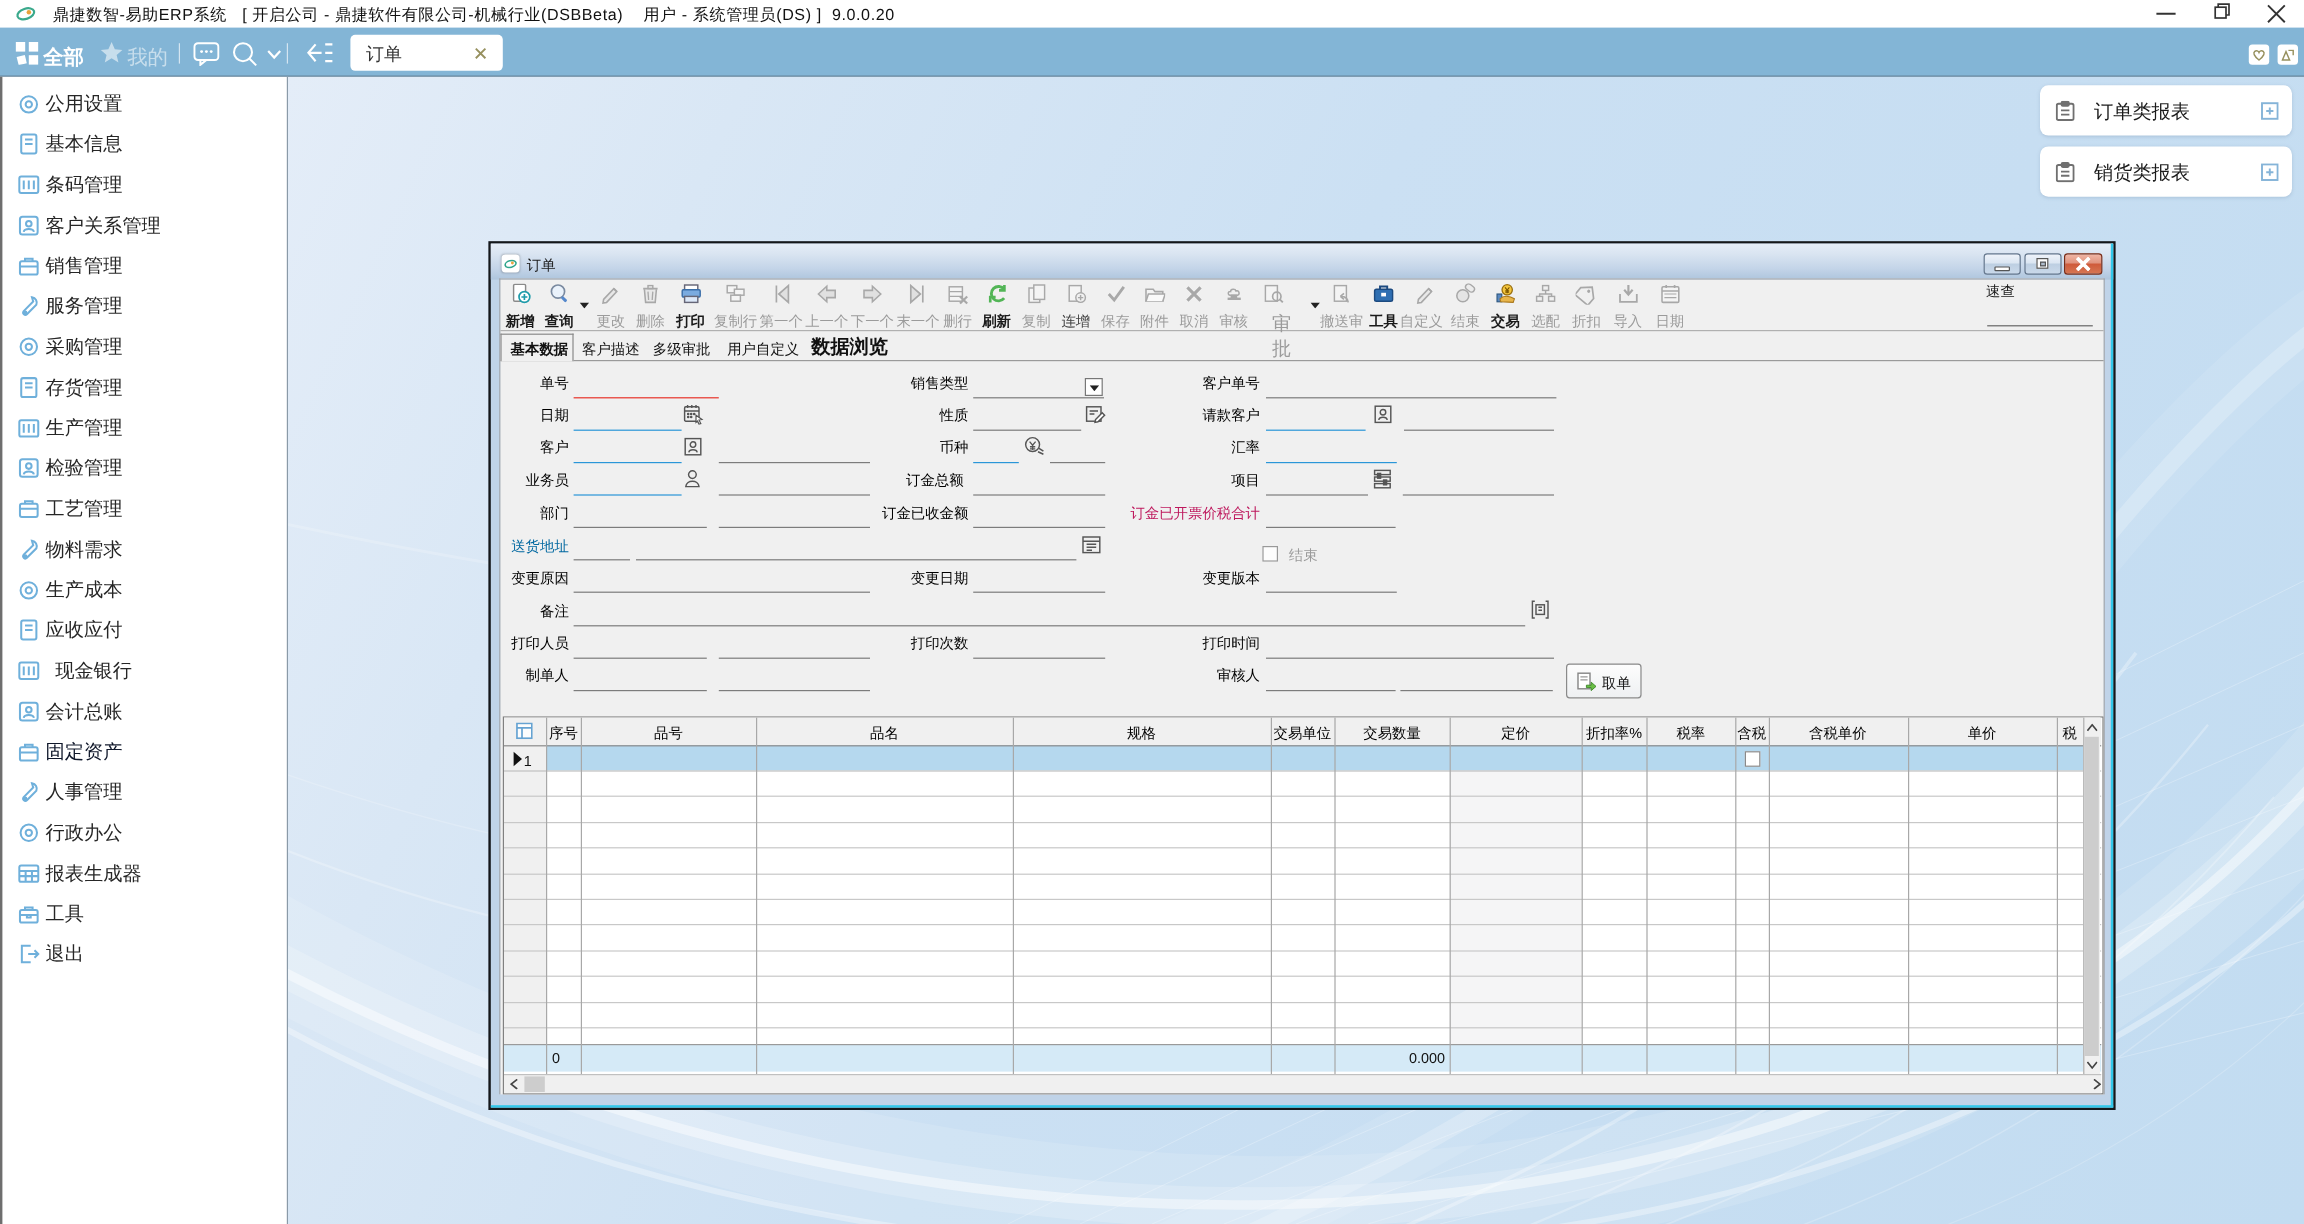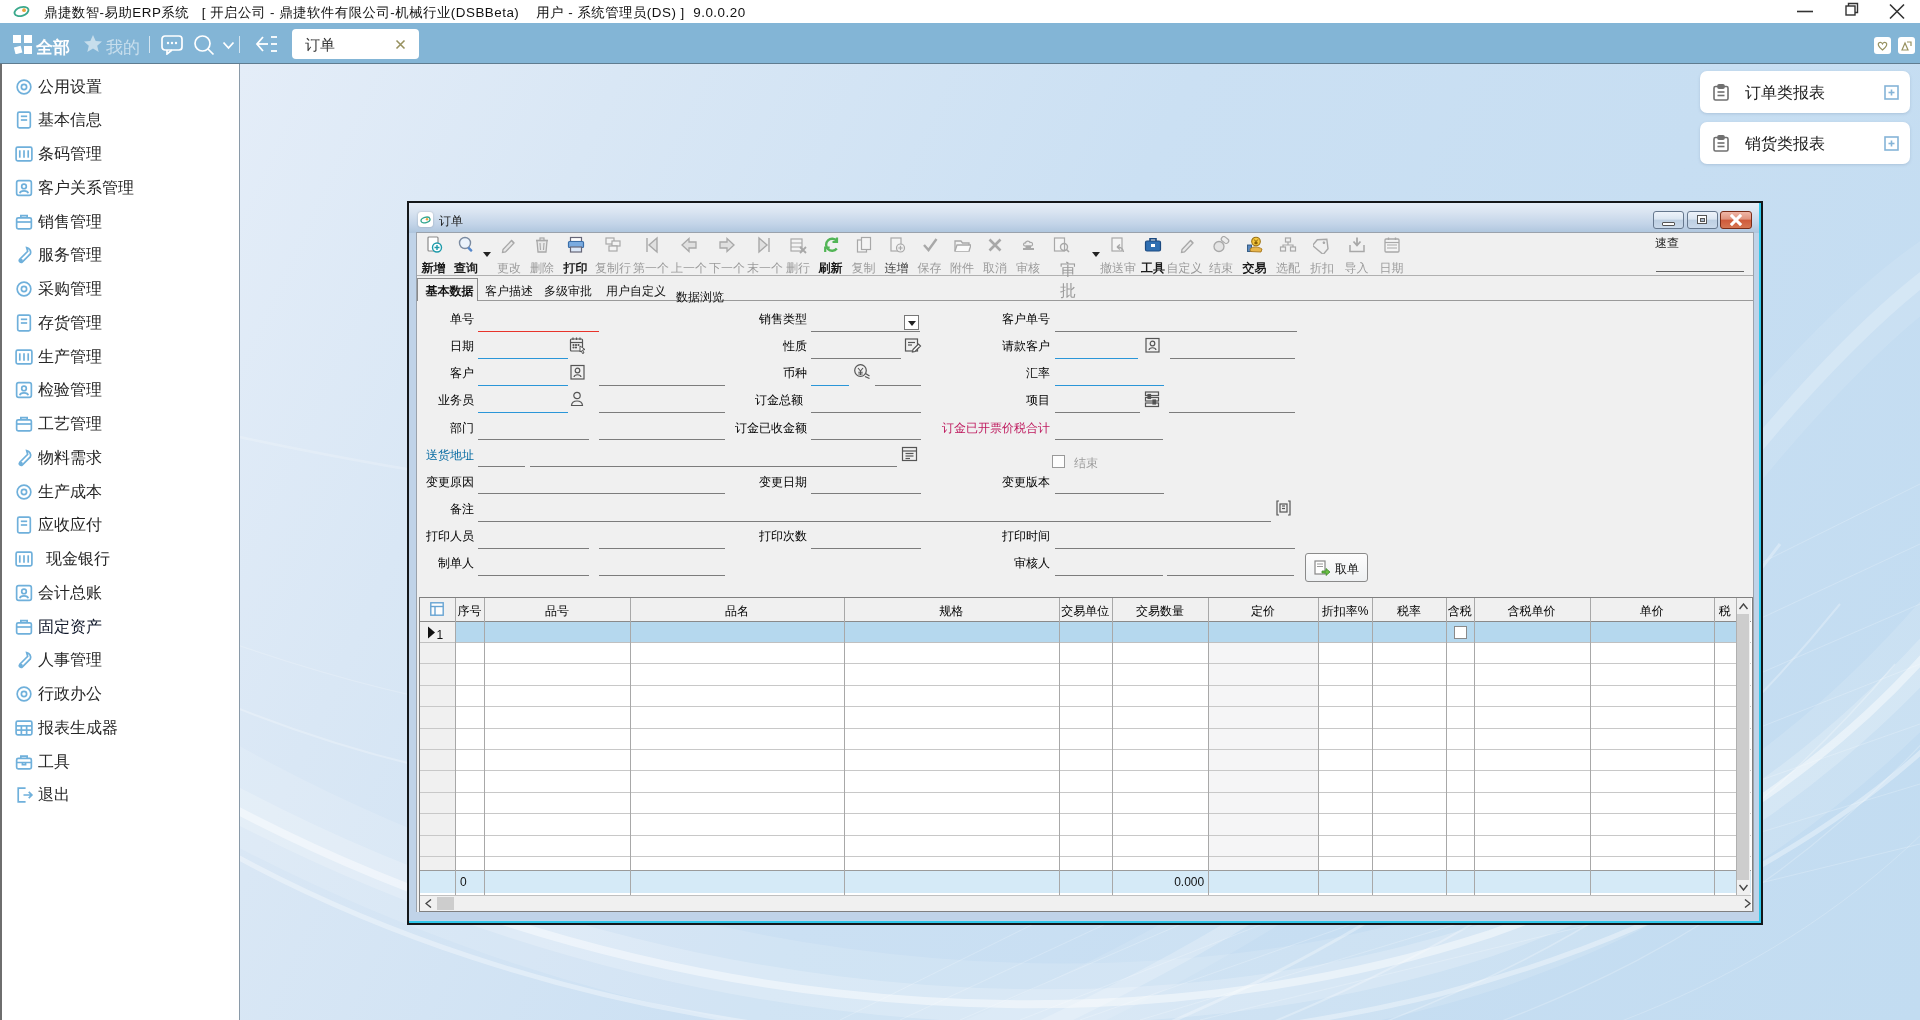--- a/index.html
+++ b/index.html
@@ -440,21 +440,21 @@
         <path d="M0 0 H8 L4 5Z" fill="#222"></path>
       </svg>
 <div class="a" style="left:1238.5px;top:2.0px;font-size:12px;color:#1a1a1a">速查</div>
 <div class="a" style="left:1239.5px;top:37.5px;width:88px;height:1px;background:#666"></div>
 <div class="a" style="left:0;top:66.5px;width:1336px;height:1px;background:#9a9a9a"></div>
 <div class="a" style="left:0;top:44.5px;width:61px;height:23px;background:#f0f0f0;border:1px solid #8a8a8a;border-bottom:none;z-index:3"></div>
 <div class="a" style="left:9.0px;top:50.0px;font-size:12px;font-weight:bold;color:#111;z-index:4">基本数据</div>
 <div class="a" style="left:68.5px;top:50.0px;font-size:12px;font-weight:normal;color:#111;z-index:4">客户描述</div>
 <div class="a" style="left:127.5px;top:50.0px;font-size:12px;font-weight:normal;color:#111;z-index:4">多级审批</div>
 <div class="a" style="left:189.5px;top:50.0px;font-size:12px;font-weight:normal;color:#111;z-index:4">用户自定义</div>
-<div class="a" style="left:259.5px;top:56px;font-size:12px;font-weight:normal;color:#111;z-index:4">数据浏览</div>
+<div class="a" style="left:259.5px;top:46px;font-size:16px;font-weight:bold;color:#111;z-index:4">数据浏览</div>
 <div class="a" style="left:25.5px;top:78.0px;width:32px;text-align:right;font-size:12px;color:#000">单号</div>
 <div class="a" style="left:61.0px;top:97.5px;width:121.5px;height:1px;background:#e8332a"></div>
 <div class="a" style="left:334.5px;top:78.0px;width:56px;text-align:right;font-size:12px;color:#000">销售类型</div>
 <div class="a" style="left:394.5px;top:97.5px;width:109.0px;height:1px;background:#7c7c7c"></div>
 <div class="a" style="left:487.5px;top:81.5px;width:15px;height:15px;background:#fff;border:1px solid #777"></div>
       <svg class="a" style="left:491.0px;top:87.5px" width="8" height="5" viewBox="0 0 8 5">
         <path d="M0 0 H8 L4 5Z" fill="#222"></path>
       </svg>
 <div class="a" style="left:577.5px;top:78.0px;width:56px;text-align:right;font-size:12px;color:#000">客户单号</div>
 <div class="a" style="left:638.0px;top:97.5px;width:242.5px;height:1px;background:#7c7c7c"></div>

